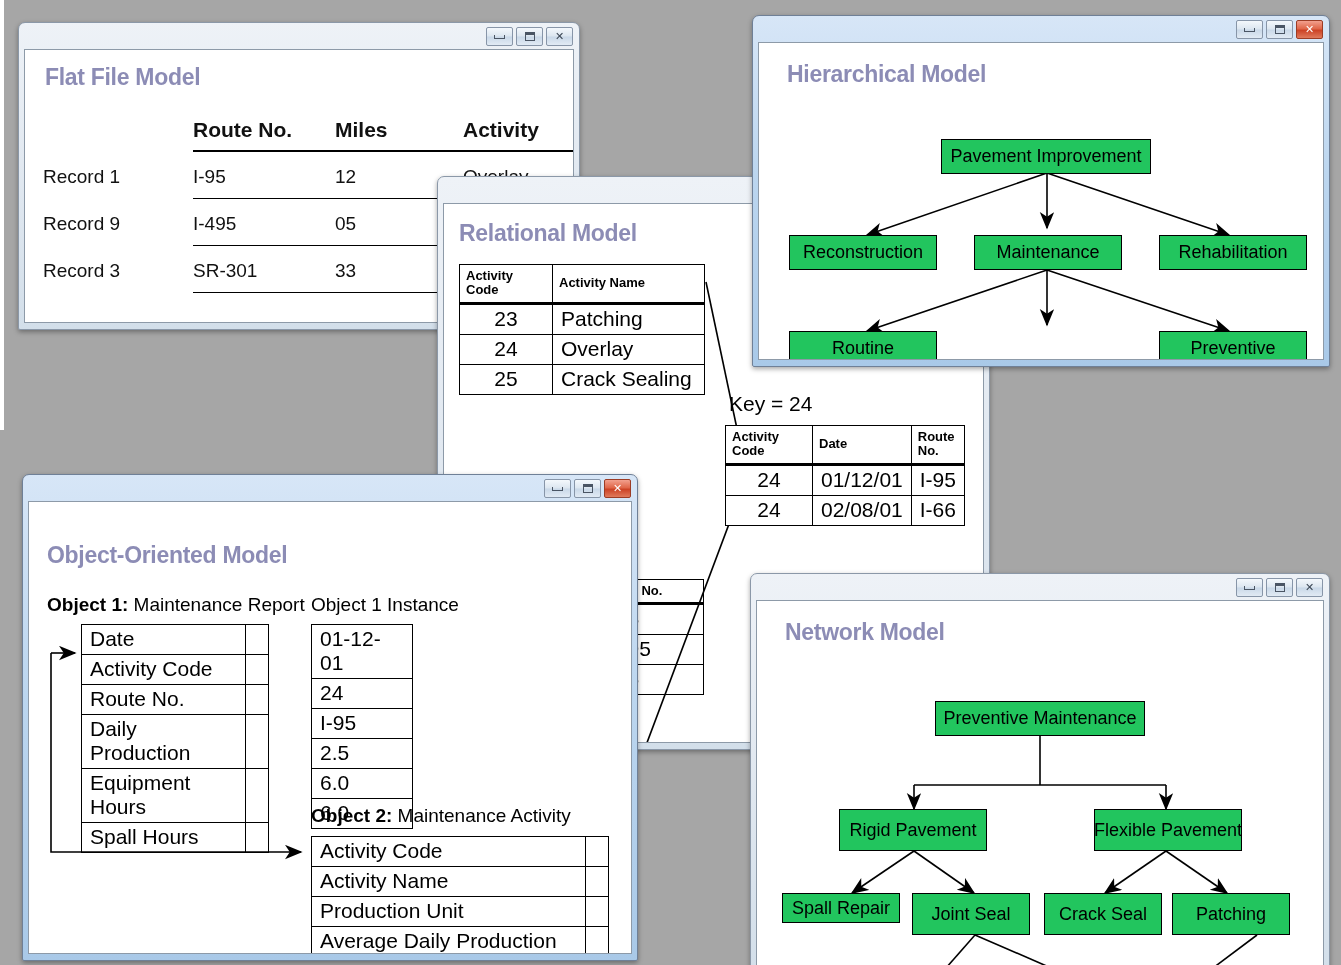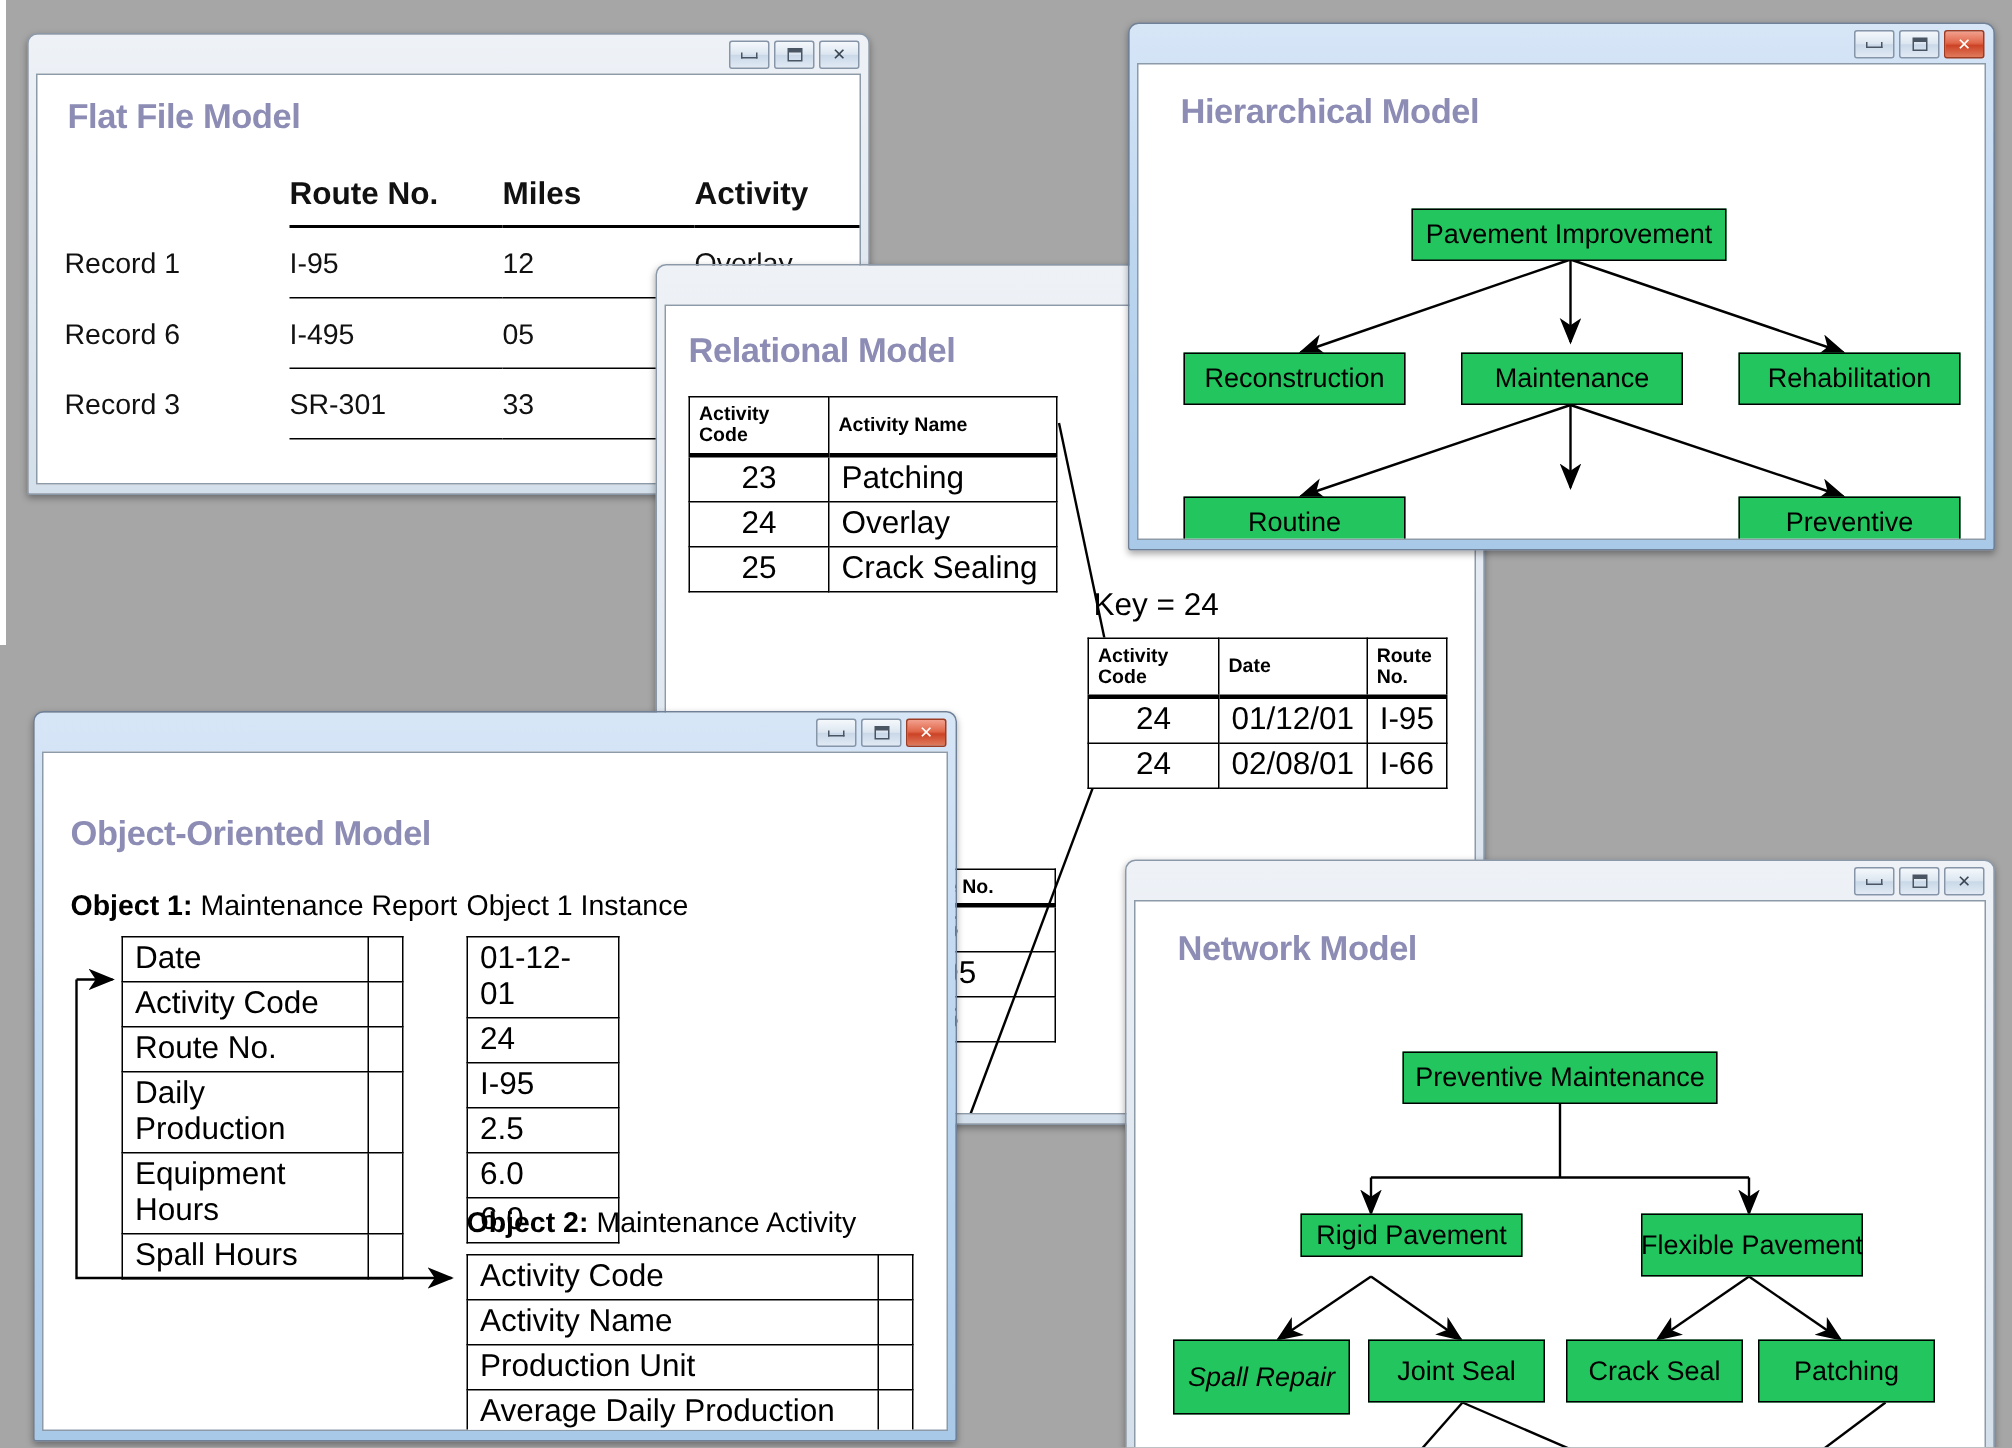--- a/index.html
+++ b/index.html
@@ -152,21 +152,21 @@
           <th class="ff-col-miles">Miles</th>
           <th>Activity</th>
         </tr>
         <tr>
           <td class="lbl">Record 1</td>
           <td>I-95</td>
           <td>12</td>
           <td>Overlay</td>
         </tr>
         <tr>
-          <td class="lbl">Record 6</td>
+          <td class="lbl">Record 9</td>
           <td>I-495</td>
           <td>05</td>
           <td></td>
         </tr>
         <tr>
           <td class="lbl">Record 3</td>
           <td>SR-301</td>
           <td>33</td>
           <td></td>
         </tr>
@@ -468,27 +468,27 @@
         <path d="M409,250 L470,292" stroke="#000" stroke-width="1.6" fill="none" marker-end="url(#ah-n)"></path>
 
         <path d="M218,334 L160,400" stroke="#000" stroke-width="1.6" fill="none"></path>
         <path d="M218,334 L352,392" stroke="#000" stroke-width="1.6" fill="none"></path>
         <path d="M500,334 L412,400" stroke="#000" stroke-width="1.6" fill="none"></path>
       </svg>
 
       <div class="dbox" style="left:178px; top:100px; width:210px; height:35px;">
         <span>Preventive Maintenance</span>
       </div>
-      <div class="dbox" style="left:82px; top:208px; width:148px; height:29px;margin-left:28px;">
+      <div class="dbox" style="left:82px; top:208px; width:148px; height:42px;">
         <span>Rigid Pavement</span>
       </div>
       <div class="dbox" style="left:337px; top:208px; width:148px; height:42px;">
         <span>Flexible Pavement</span>
       </div>
-      <div class="dbox" style="left:25px; top:292px; width:118px; height:50px;font-style:italic;">
+      <div class="dbox" style="left:25px; top:292px; width:118px; height:30px;">
         <span>Spall Repair</span>
       </div>
       <div class="dbox" style="left:155px; top:292px; width:118px; height:42px;">
         <span>Joint Seal</span>
       </div>
       <div class="dbox" style="left:287px; top:292px; width:118px; height:42px;">
         <span>Crack Seal</span>
       </div>
       <div class="dbox" style="left:415px; top:292px; width:118px; height:42px;">
         <span>Patching</span>

